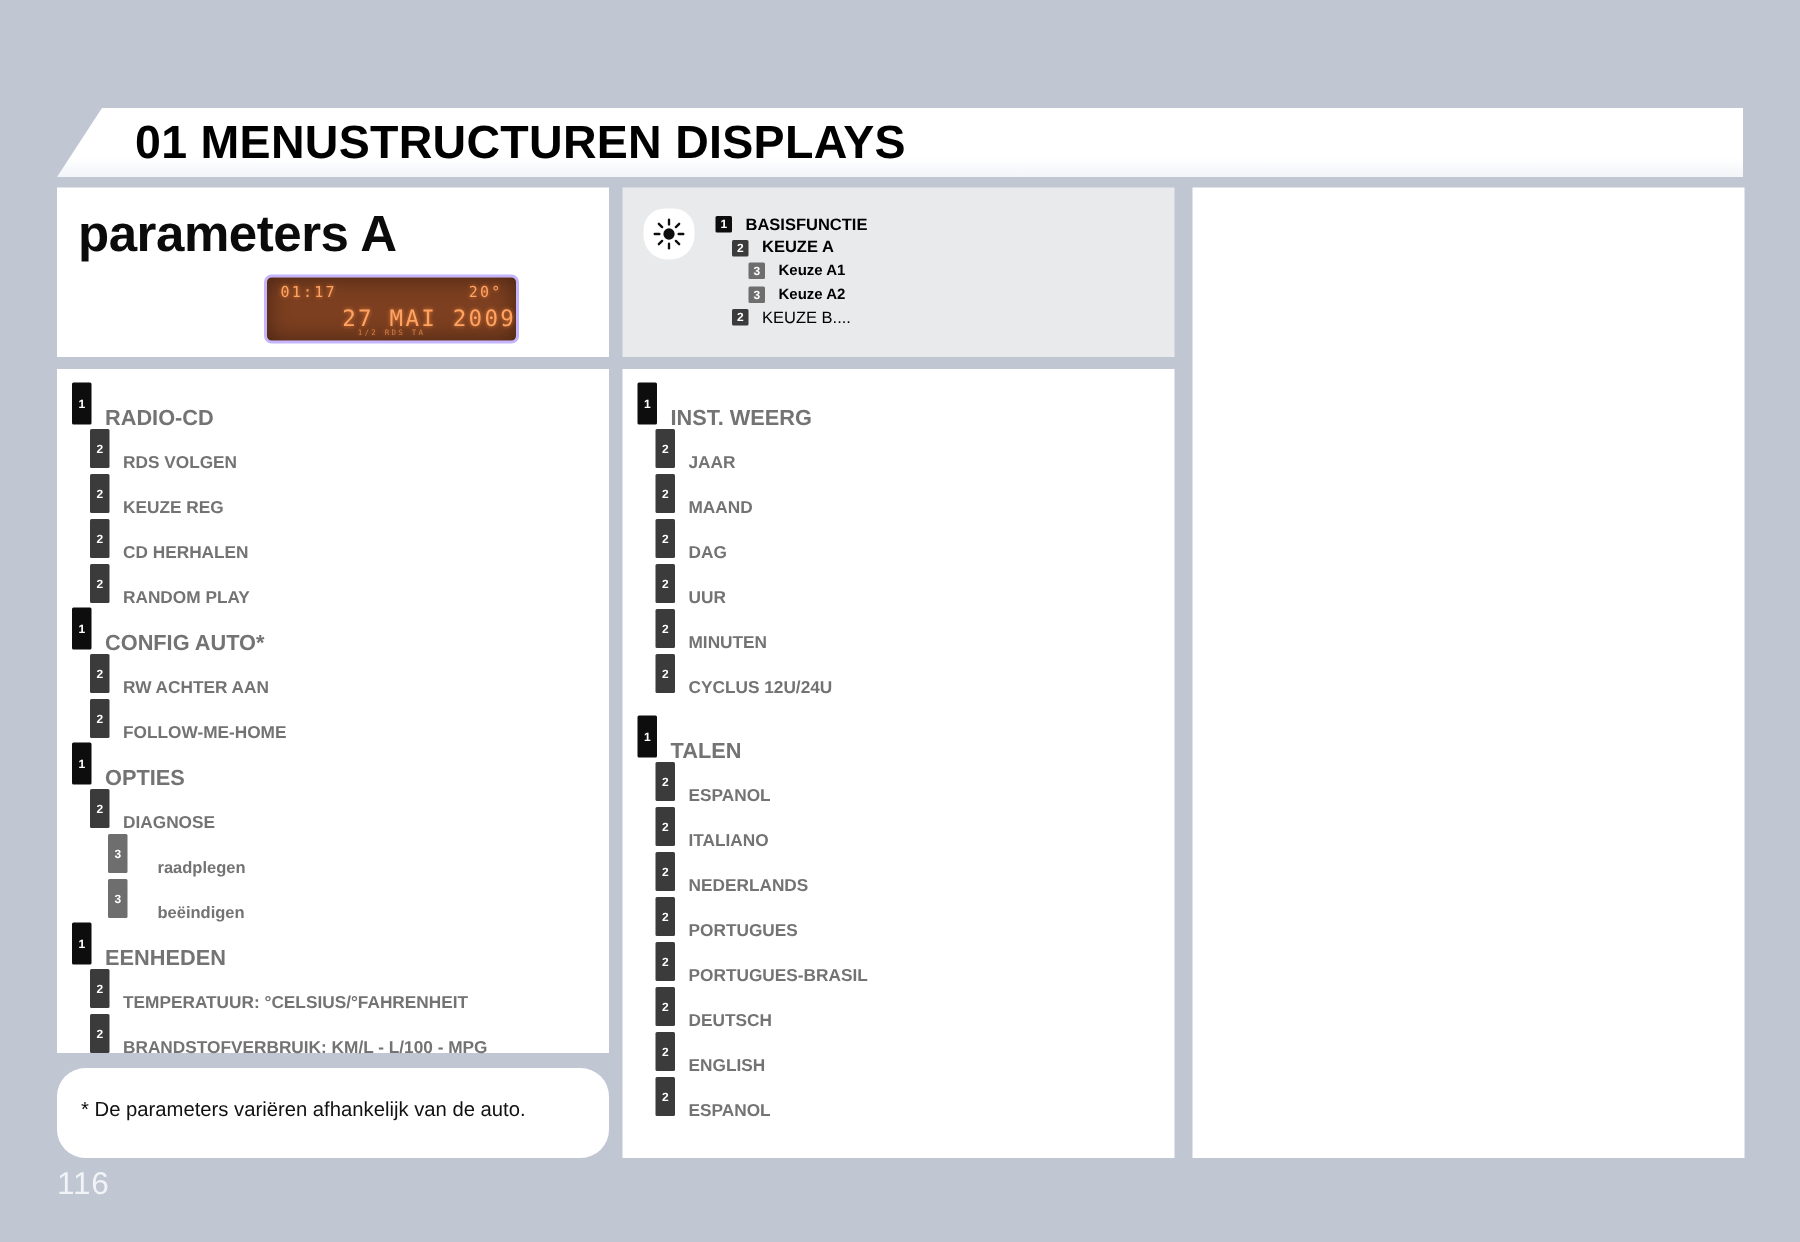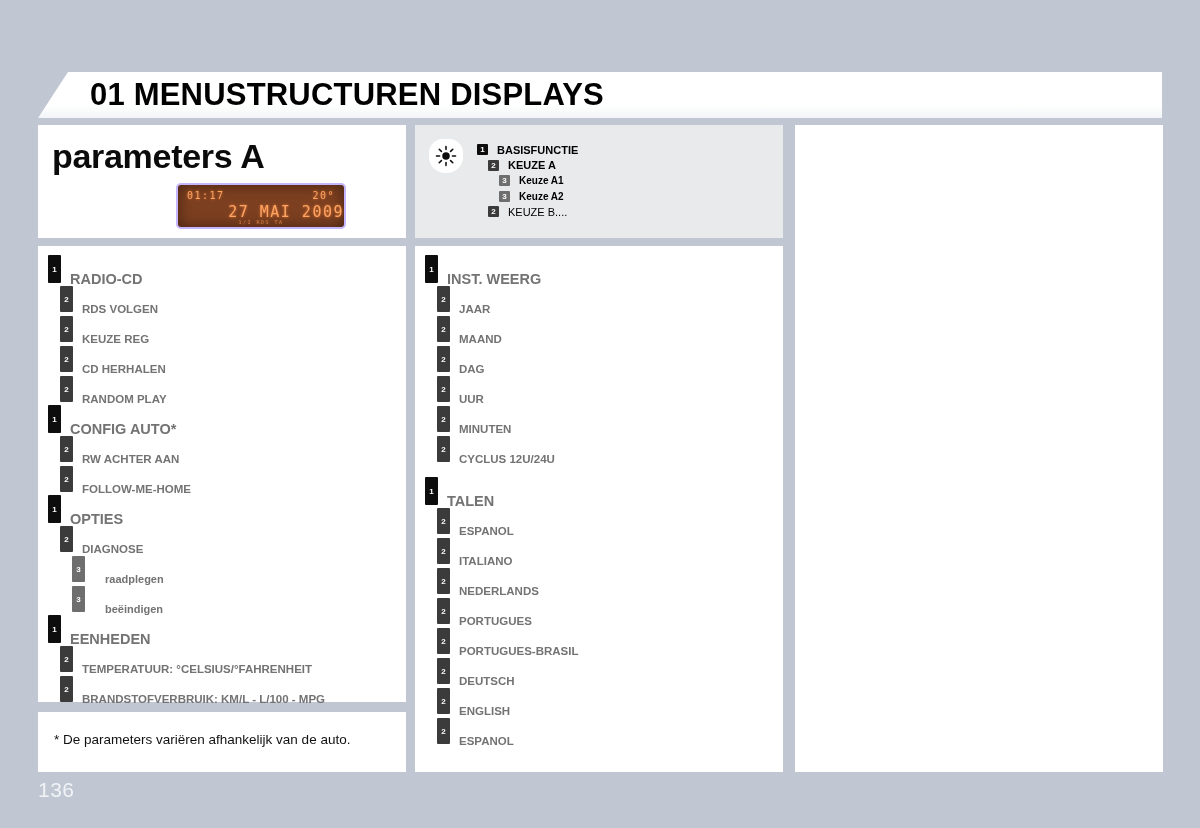--- a/index.html
+++ b/index.html
@@ -25,21 +25,21 @@
     font-size:31px; font-weight:bold; letter-spacing:.2px;
     color:#000; white-space:nowrap;
   }
   
   .panel{ position:absolute; background:#ffffff; }
   #panel-title{ left:38px; top:125px; width:368px; height:113px; }
   #panel-legend{ left:415px; top:125px; width:368px; height:113px; background:#e9eaec; }
   #panel-right{ left:795px; top:125px; width:368px; height:647px; }
   #panel-left-list{ left:38px; top:246px; width:368px; height:456px; }
   #panel-mid-list{ left:415px; top:246px; width:368px; height:526px; }
-  #panel-footnote{ left:38px; top:712px; width:368px; height:60px; }
+  #panel-footnote{ left:38px; top:712px; width:368px; height:60px;border-radius:19px; }
 
   
   .mono-title{
     font-size:34px; font-weight:bold; color:#0b0b0b;
     margin:12px 0 0 14px; letter-spacing:-.3px;
   }
   .display-unit{
     position:absolute; left:138px; top:58px; width:166px; height:42px;
     background:#7c3f20;
     border:2px solid #c4b5fd;
@@ -304,13 +304,13 @@
         <span class="badge badge-tall lv2">2</span>
         <span class="lbl lbl-pad">ESPANOL</span>
       </div>
     </div>
 </div>
 
 <div class="panel" id="panel-footnote">
   <div class="footnote">* De parameters variëren afhankelijk van de auto.</div>
 </div>
 
-<div id="page-number">136</div>
+<div id="page-number">116</div>
 
 </body></html>

